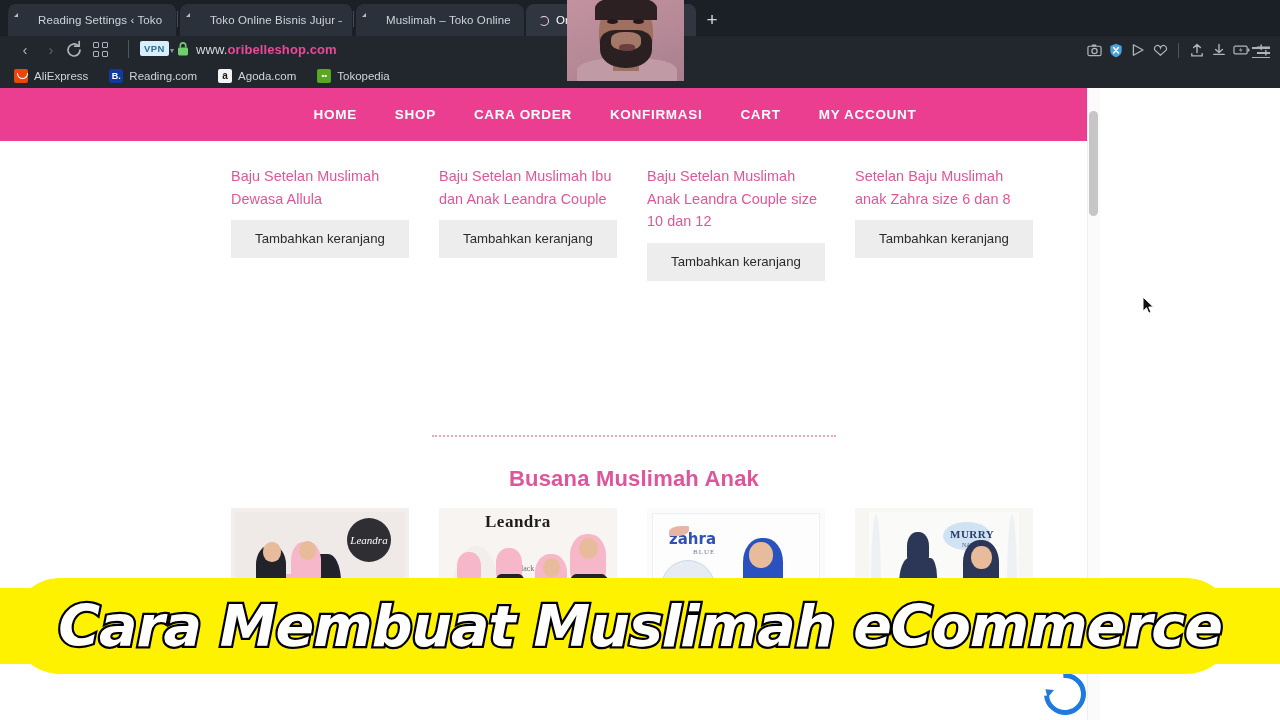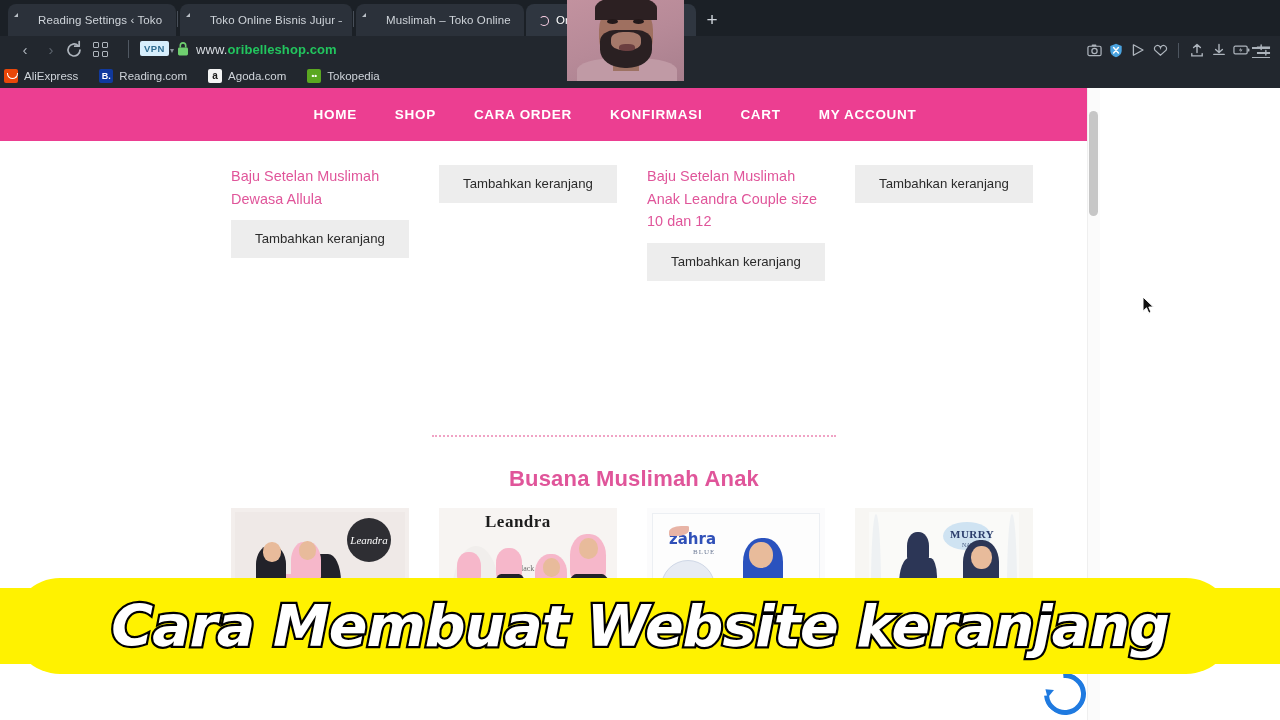--- a/index.html
+++ b/index.html
@@ -72,27 +72,27 @@
     position:absolute; left:140px; top:5px; height:15px;
     background:#d7eefc; color:#2f6c91; font-size:9.5px; font-weight:bold;
     border-radius:2px; padding:0 4px; line-height:15px; letter-spacing:.4px;
   }
   .vpn-caret { position:absolute; left:170px; top:10px; color:#8e959d; font-size:8px; }
   .lock-ic { position:absolute; left:176px; top:5px; width:14px; height:16px; }
   .urltext {
     position:absolute; left:196px; top:4px;
     font-size:13px; color:#d7dbe0; line-height:20px; letter-spacing:.1px;
   }
-  .urltext b { color:#22c55e; font-weight:bold; }
+  .urltext b { color:#ec4899; font-weight:bold; }
   .tb-icons { position:absolute; right:6px; top:4px; height:20px; display:flex; align-items:center; gap:0px; }
   .tb-ic { width:22px; height:20px; display:flex; align-items:center; justify-content:center; color:#aeb5bd; }
   .tb-div { width:1px; height:15px; background:#4d555f; margin:0 7px; }
 
   
-  .bookmarks { position:absolute; top:64px; left:0; width:1280px; height:24px; display:flex; align-items:center; padding-left:4px; gap:0; }
+  .bookmarks { position:absolute; top:64px; left:0; width:1280px; height:24px; display:flex; align-items:center; padding-left:14px; gap:0; }
   .bm { display:flex; align-items:center; gap:6px; padding:0 11px 0 0; margin-right:10px; }
   .bm-label { font-size:11.5px; color:#cfd4da; white-space:nowrap; }
   .bm-ic { width:14px; height:14px; border-radius:2px; flex:0 0 14px; position:relative; }
   .bm-ali { background:#e94709; }
   .bm-ali:after{ content:""; position:absolute; left:2.5px; top:4px; width:9px; height:5px; border:1.6px solid #fff; border-top:none; border-radius:0 0 9px 9px;}
   .bm-book { background:#10399e; color:#fff; font-size:9px; font-weight:bold; text-align:center; line-height:14px; }
   .bm-agoda { background:#f4f4f4; color:#1a1a1a; font-size:10px; font-weight:bold; text-align:center; line-height:14px; }
   .bm-toko { background:#5aa721; color:#fff; font-size:8px; font-weight:bold; text-align:center; line-height:14px; }
 
   
@@ -397,29 +397,31 @@
     </div>
 
     <div class="prodrow">
 
       <div class="prodcard" style="left:231px;top:24px;">
         <div class="prodtitle">Baju Setelan Muslimah Dewasa Allula</div>
         <button class="addbtn">Tambahkan keranjang</button>
       </div>
 
       <div class="prodcard" style="left:439px;top:24px;">
+        <div class="prodtitle">Baju Setelan Muslimah Ibu dan Anak Leandra Couple</div>
         <button class="addbtn">Tambahkan keranjang</button>
       </div>
 
       <div class="prodcard" style="left:647px;top:24px;">
         <div class="prodtitle">Baju Setelan Muslimah Anak Leandra Couple size 10 dan 12</div>
         <button class="addbtn">Tambahkan keranjang</button>
       </div>
 
       <div class="prodcard" style="left:855px;top:24px;">
+        <div class="prodtitle">Setelan Baju Muslimah anak Zahra size 6 dan 8</div>
         <button class="addbtn">Tambahkan keranjang</button>
       </div>
     </div>
 
     <div class="dotted-div"></div>
     <div class="section-head">Busana Muslimah Anak</div>
 
     <div class="imgrow">
 
       <div class="imgcard" style="left:231px;">
@@ -504,21 +506,21 @@
     <div class="spinner"></div>
 
     <div class="pagescroll-track">
       <div class="pagescroll-thumb"></div>
     </div>
   </div>
 
   <div class="caption-wrap">
     <div class="caption-bg"></div>
     <div class="caption-bg2"></div>
-    <div class="caption-text">Cara Membuat Website keranjang</div>
+    <div class="caption-text">Cara Membuat Muslimah eCommerce</div>
   </div>
 
   <div class="webcam">
     <div class="wc-bg"></div>
     <div class="wc-body"></div>
     <div class="wc-neck"></div>
     <div class="wc-face"></div>
     <div class="wc-hair"></div>
     <div class="wc-eyeL"></div>
     <div class="wc-eyeR"></div>

